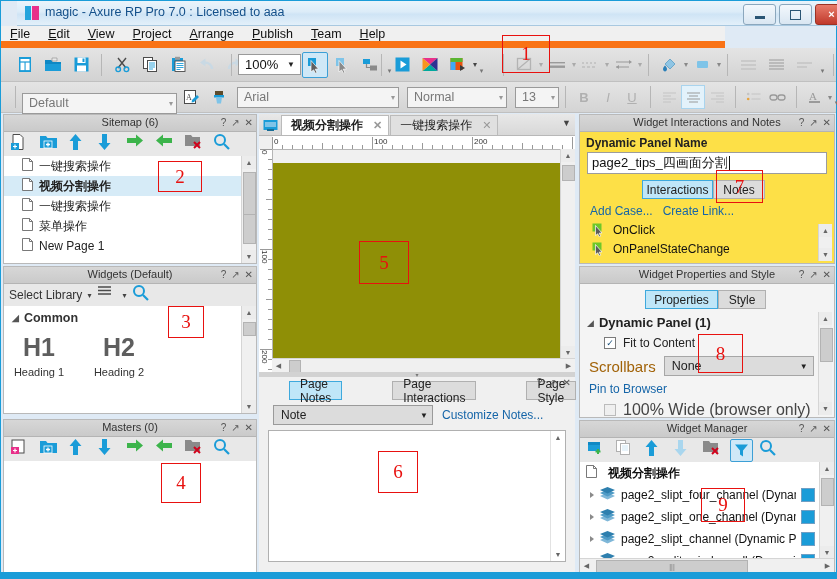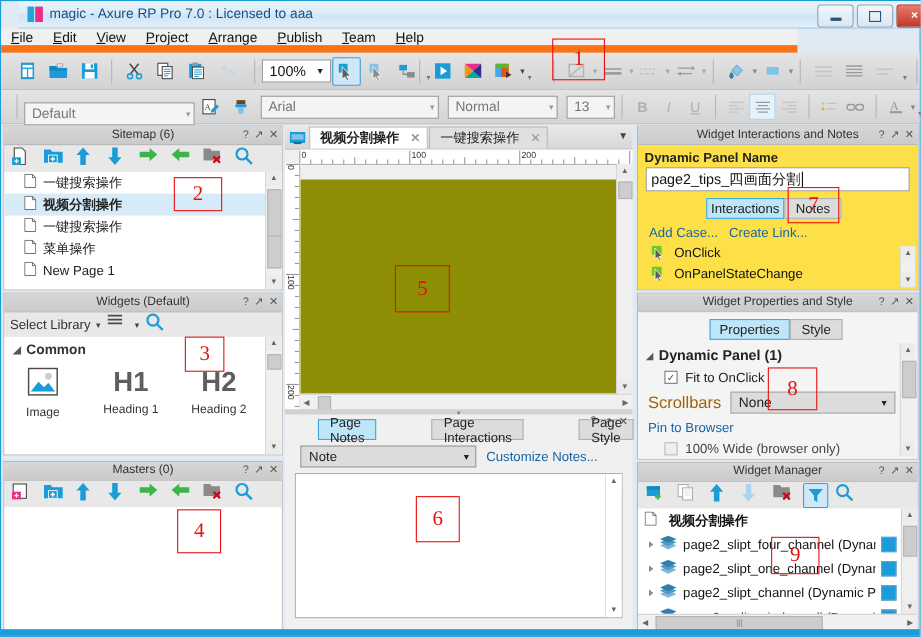--- a/index.html
+++ b/index.html
@@ -593,28 +593,20 @@
       <div class="vsb">
         <div class="ar">▲</div>
         <div class="th" style="top:16px;height:12px;"></div>
         <div class="ar" style="position:absolute;bottom:0;left:0;right:0;">▼</div>
       </div>
       <div class="cat">
         <span style="font-size:9px;color:#555;">◢</span>
         <span>Common</span>
       </div>
       <div class="wgrid">
-        <div class="wcell">
-          <svg width="32" height="30" viewBox="0 0 32 30">
-              <rect x="3" y="3" width="26" height="24" fill="#fff" stroke="#4b4b4b" stroke-width="1.3"></rect>
-              <path d="M5 24l7-9 5 5 4-4 6 8z" fill="#1a9cd8"></path>
-              <circle cx="21" cy="10" r="3.2" fill="#cfcfcf"></circle>
-            </svg>
-          <div class="lbl">Image</div>
-        </div>
         <div class="wcell">
           <div class="hbig">H1</div>
           <div class="lbl">Heading 1</div>
         </div>
         <div class="wcell">
           <div class="hbig">H2</div>
           <div class="lbl">Heading 2</div>
         </div>
       </div>
     </div>
@@ -889,34 +881,34 @@
         <div class="pilltab" style="width:48px;">
             <span>Style</span>
           </div>
       </div>
       <div style="display:flex;align-items:center;gap:5px;padding:6px 0 0 7px;">
         <span style="font-size:9px;color:#555;">◢</span>
         <span style="font-size:13px;font-weight:bold;color:#222;">Dynamic Panel (1)</span>
       </div>
       <div style="display:flex;align-items:center;gap:7px;padding:6px 0 0 24px;">
         <span class="chk">✓</span>
-        <span style="font-size:12px;color:#222;">Fit to OnClick</span>
+        <span style="font-size:12px;color:#222;">Fit to Content</span>
       </div>
       <div style="display:flex;align-items:center;gap:8px;padding:6px 0 0 9px;">
         <span style="font-size:15px;color:#a16207;">Scrollbars</span>
         <div style="width:150px;height:20px;background:#dcdcdc;border:1px solid #a6a6a6;display:flex;
              align-items:center;justify-content:space-between;padding:0 5px 0 7px;box-sizing:border-box;font-size:12.5px;color:#222;">
           <span>None</span>
           <span style="font-size:8px;">▼</span>
         </div>
       </div>
       <div class="lnk" style="padding:6px 0 0 9px;">Pin to Browser</div>
       <div style="display:flex;align-items:center;gap:7px;padding:5px 0 0 24px;">
         <span class="chk dis"></span>
-        <span style="font-size:12px;color:#444;">100% Wide (browser only)</span>
+        <span style="font-size:16px;color:#444;">100% Wide (browser only)</span>
       </div>
       <div class="vsb" style="top:28px;bottom:2px;right:2px;width:13px;background:#f0f0f0;">
         <div class="ar">▲</div>
         <div class="th" style="top:16px;height:32px;"></div>
         <div class="ar" style="position:absolute;bottom:0;left:0;right:0;">▼</div>
       </div>
     </div>
   </div>
 
   <div class="panel" style="left:578px;top:419px;width:256px;height:154px;">

